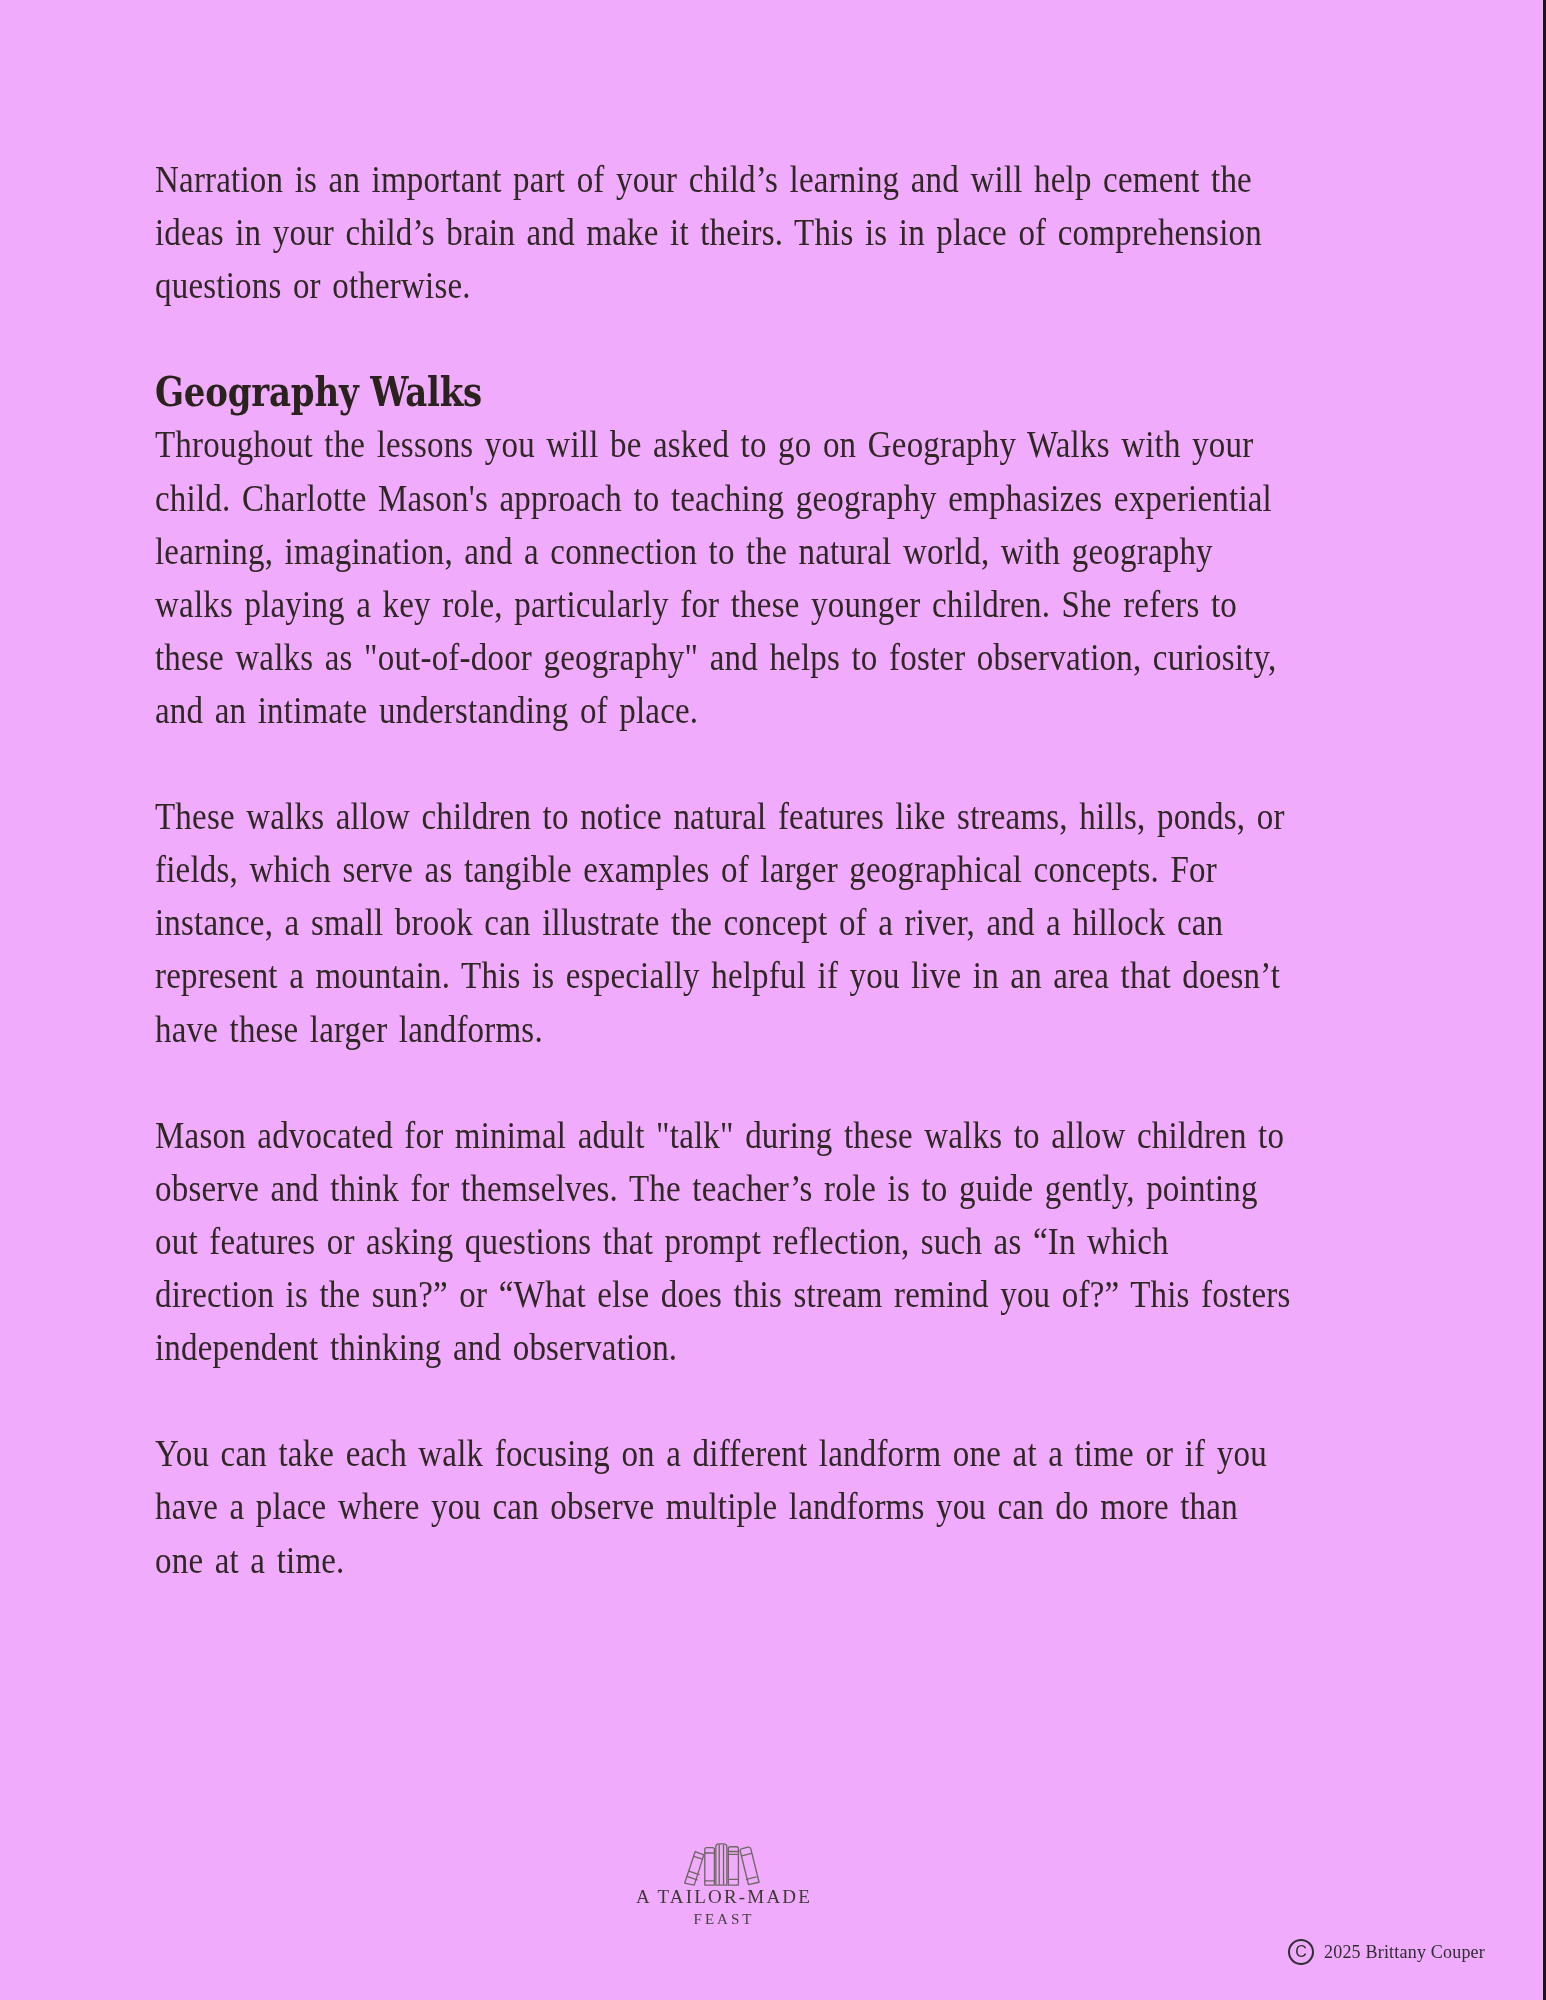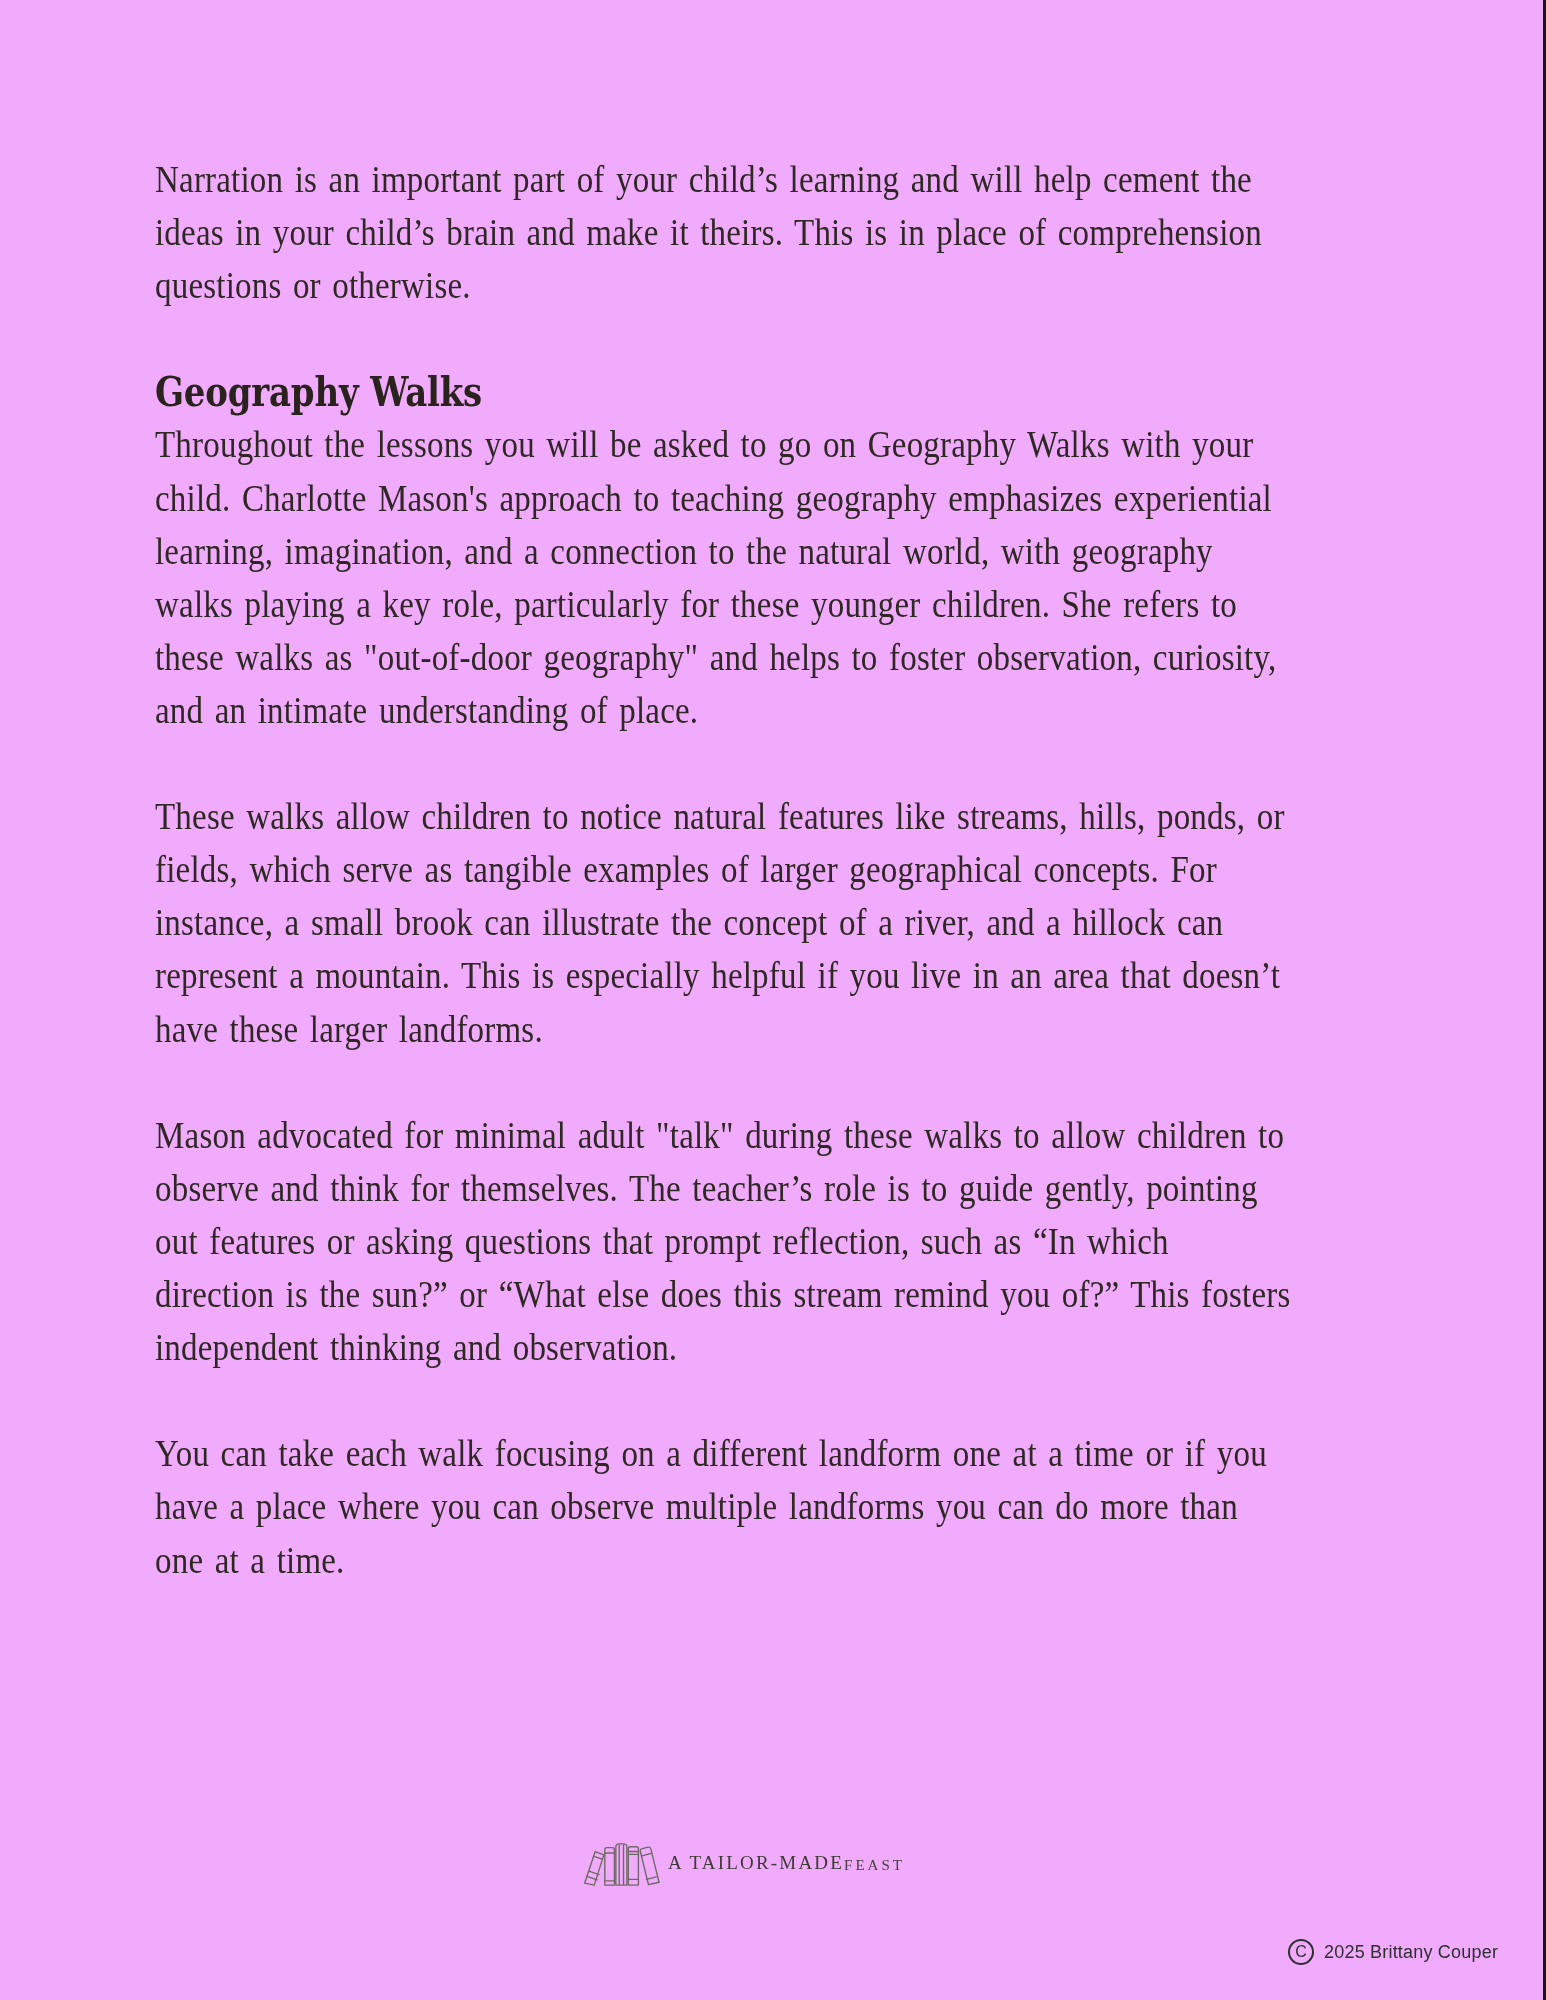--- a/index.html
+++ b/index.html
@@ -21,22 +21,22 @@
   .para{margin:0 0 45px 0;}
   .para.last{margin-bottom:0;}
   .line{white-space:nowrap;}
   .section-heading{
     font-family:"DejaVu Serif","Liberation Serif",serif;
     font-weight:bold;color:#2a231d;font-size:34px;line-height:45px;
     letter-spacing:-0.2px;word-spacing:0;margin:0;
   }
   
   .logo{
-    position:absolute;left:580px;top:1840px;width:344px;
-    display:flex;flex-direction:row;align-items:center;
+    position:absolute;left:552px;top:1840px;width:344px;
+    display:flex;flex-direction:column;align-items:center;
   }
   .logo .books{width:88px;height:48px;}
   .logo-title{
     margin-top:-2px;color:#3e3935;font-size:19px;letter-spacing:2.2px;
     font-family:"Liberation Serif",serif;white-space:nowrap;
   }
   .logo-sub{
     margin-top:3px;color:#46403b;font-size:15px;letter-spacing:3px;
     font-family:"Liberation Serif",serif;white-space:nowrap;
   }
@@ -44,21 +44,21 @@
   .copyright{
     position:absolute;left:1288px;top:1939px;display:flex;align-items:center;gap:10px;
     font-family:"Liberation Sans",sans-serif;color:#2e2e2e;
   }
   .c-circle{
     width:22px;height:22px;border:2.5px solid #2f2f2f;border-radius:50%;
     display:flex;align-items:center;justify-content:center;
     font-size:16px;line-height:1;color:#2f2f2f;
     font-family:"Liberation Sans",sans-serif;
   }
-  .c-text{font-size:18px;letter-spacing:0.2px;white-space:nowrap;}
+  .c-text{font-size:18px;letter-spacing:0.2px;white-space:nowrap;font-family:Liberation Serif, serif;}
 </style>
 </head>
 <body>
 
 <div class="page">
 
   <div class="content">
 
     <div class="para">
       <div class="line">Narration is an important part of your child’s learning and will help cement the</div>

